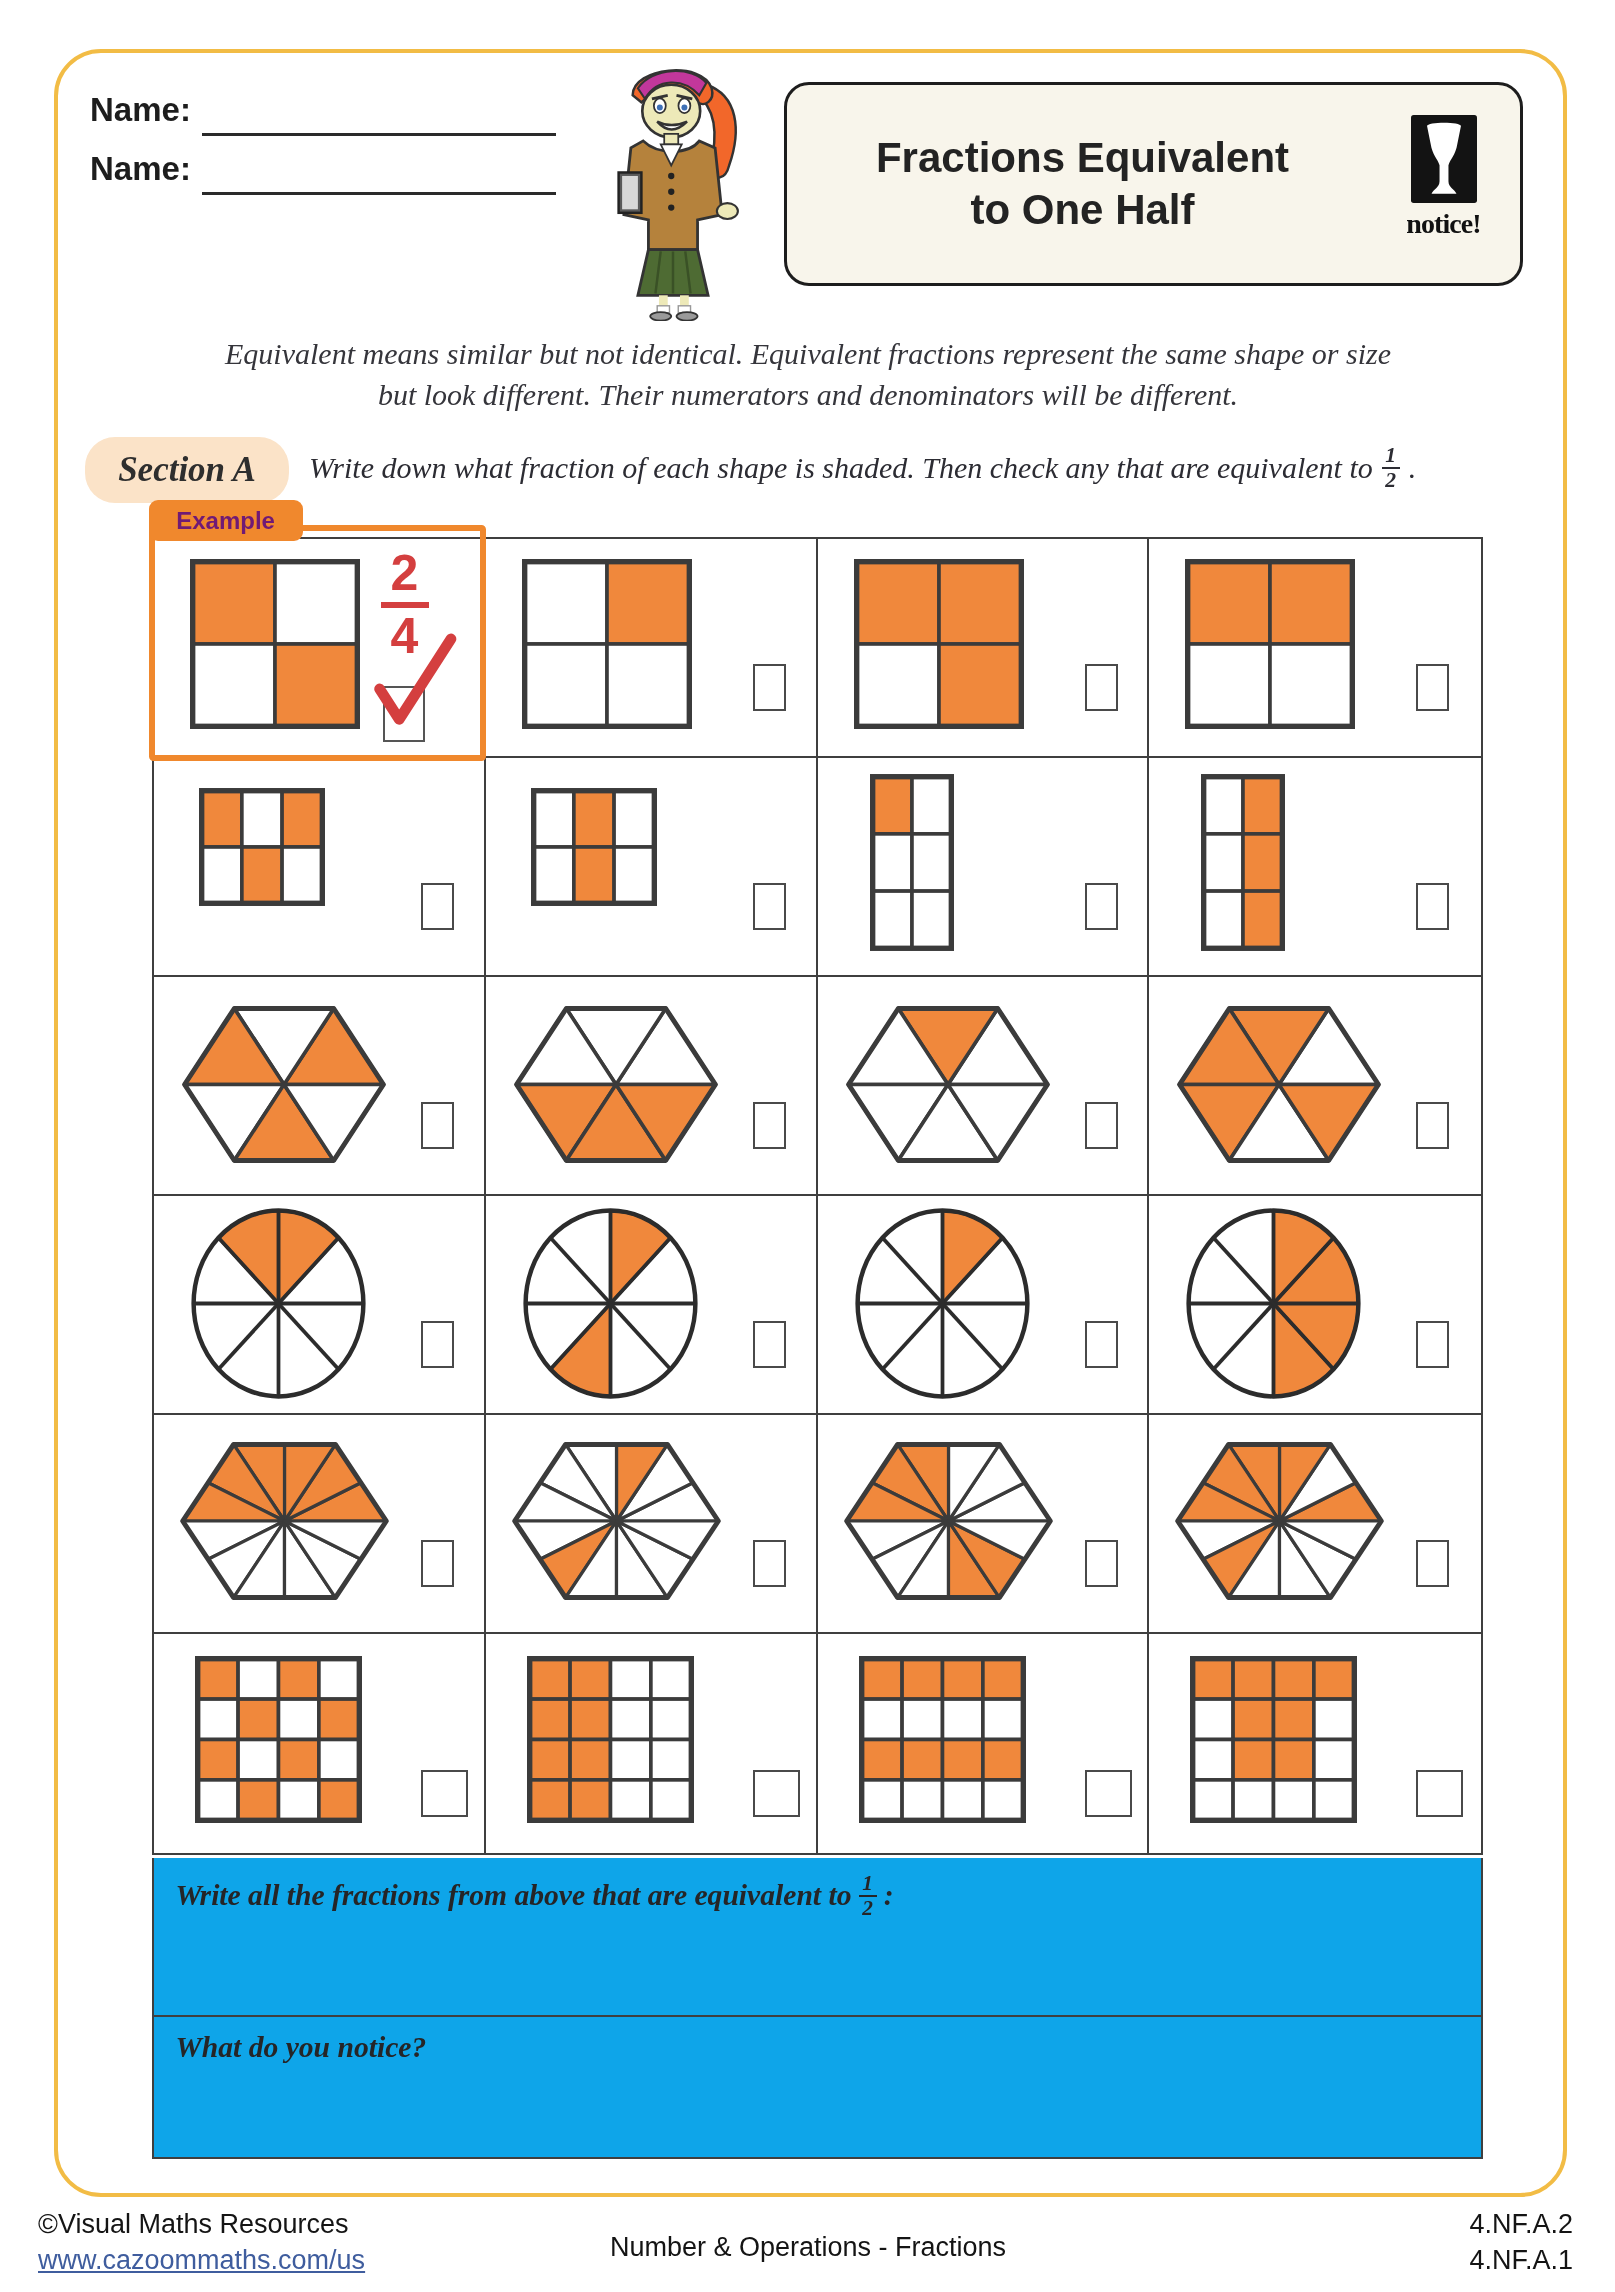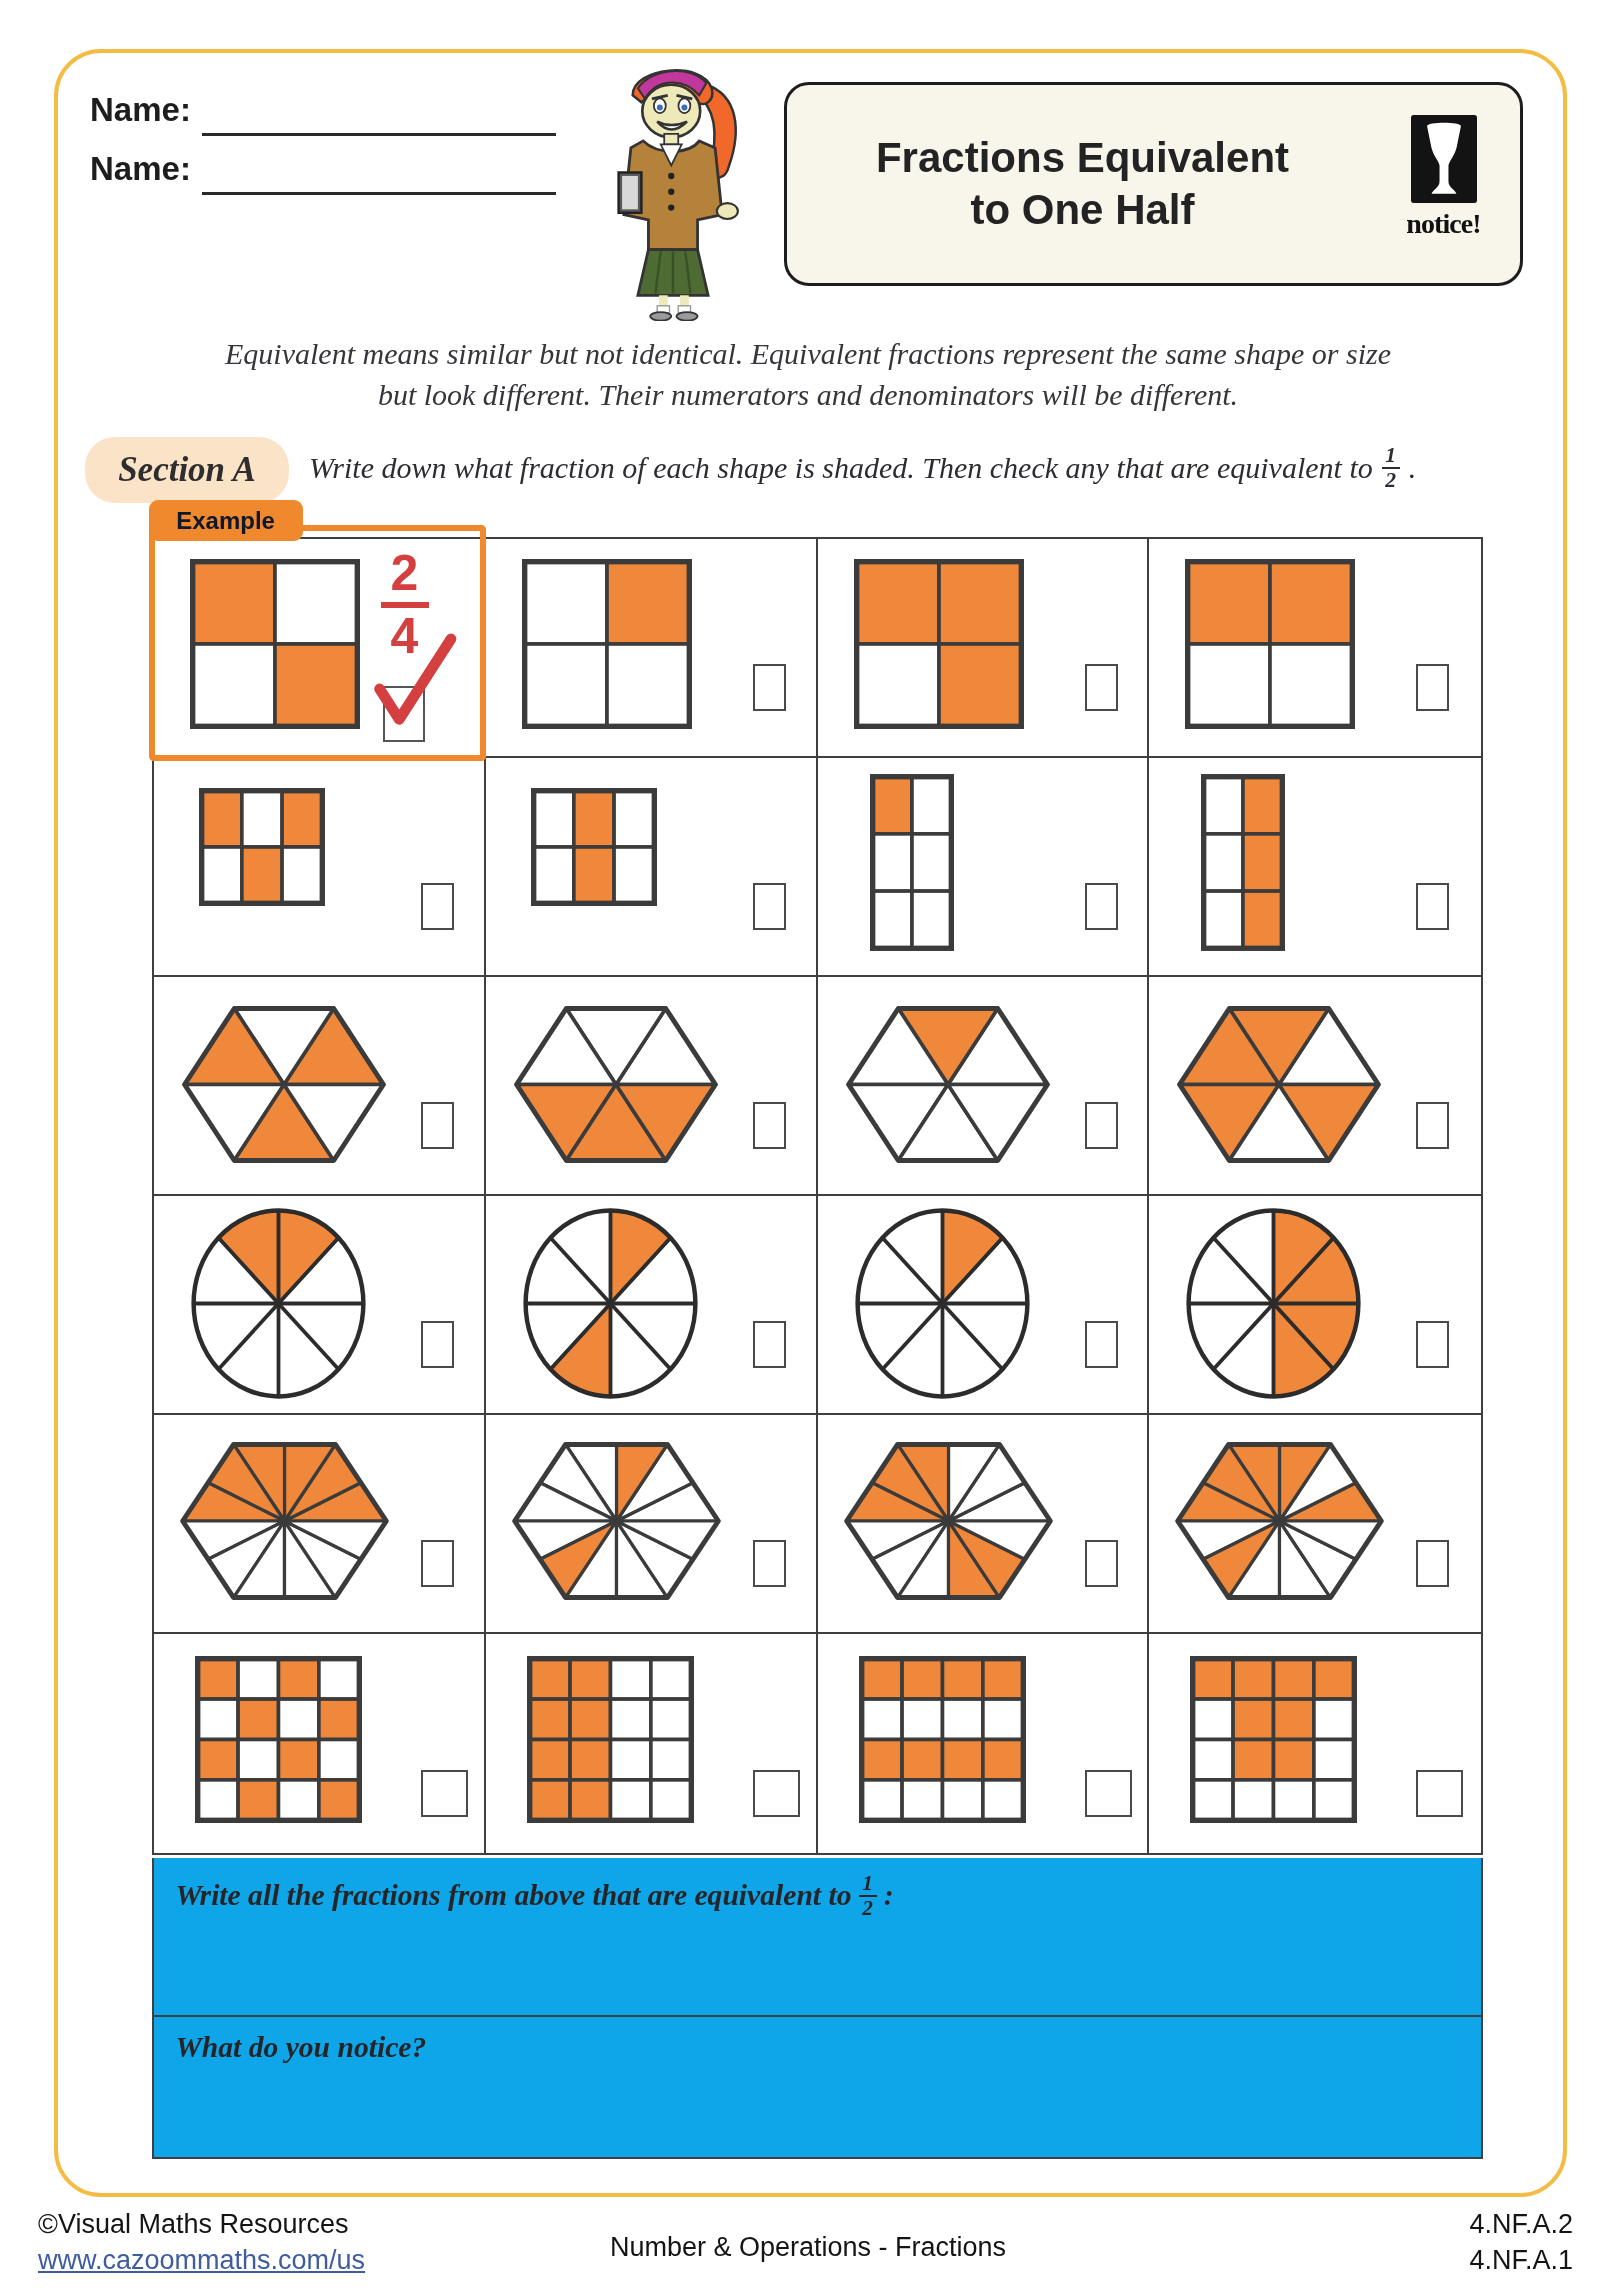--- a/index.html
+++ b/index.html
@@ -44,21 +44,21 @@
   .shape{position:absolute;}
   .checkbox{position:absolute;left:267px;top:125px;width:29px;height:43px;background:#fff;
             border:2.7px solid #4a4a4a;}
   .checkbox.sq{width:43px;height:43px;top:136px;}
   .checkbox.ex{left:229px;top:147px;width:38px;height:52px;border-color:#555;}
   
   .ex-border{position:absolute;left:-5.4px;top:-14.3px;right:-2.7px;bottom:-4.5px;
              border:6.3px solid #F0882D;border-radius:4.5px;z-index:2;pointer-events:none;}
   .ex-tab{position:absolute;left:-5.4px;top:-39px;width:154px;height:41px;background:#F0882D;
           border-radius:9px;z-index:3;display:flex;align-items:center;justify-content:center;
-          color:#0f172a;font-weight:bold;font-size:24px;}
+          color:#701a75;font-weight:bold;font-size:24px;}
   .ex-frac{position:absolute;left:220px;top:9px;width:61px;display:flex;flex-direction:column;
            align-items:center;z-index:3;color:#D43F3F;font-weight:bold;font-size:50px;
            font-family:"Liberation Sans",sans-serif;line-height:1.0;}
   .ex-frac .bar{width:48px;height:6.3px;background:#D43F3F;margin:3.6px 0;}
   .ex-check{position:absolute;left:213px;top:91px;z-index:4;}
   
   .answers{position:absolute;left:152px;top:1858px;width:1331px;}
   .answer-box{box-sizing:border-box;border:2.2px solid #3f3f3f;border-top:none;
               padding:14.3px 21.5px;font-family:"Liberation Serif",serif;font-style:italic;
               font-weight:bold;font-size:29.6px;color:#252527;background:#0ea5e9;}

